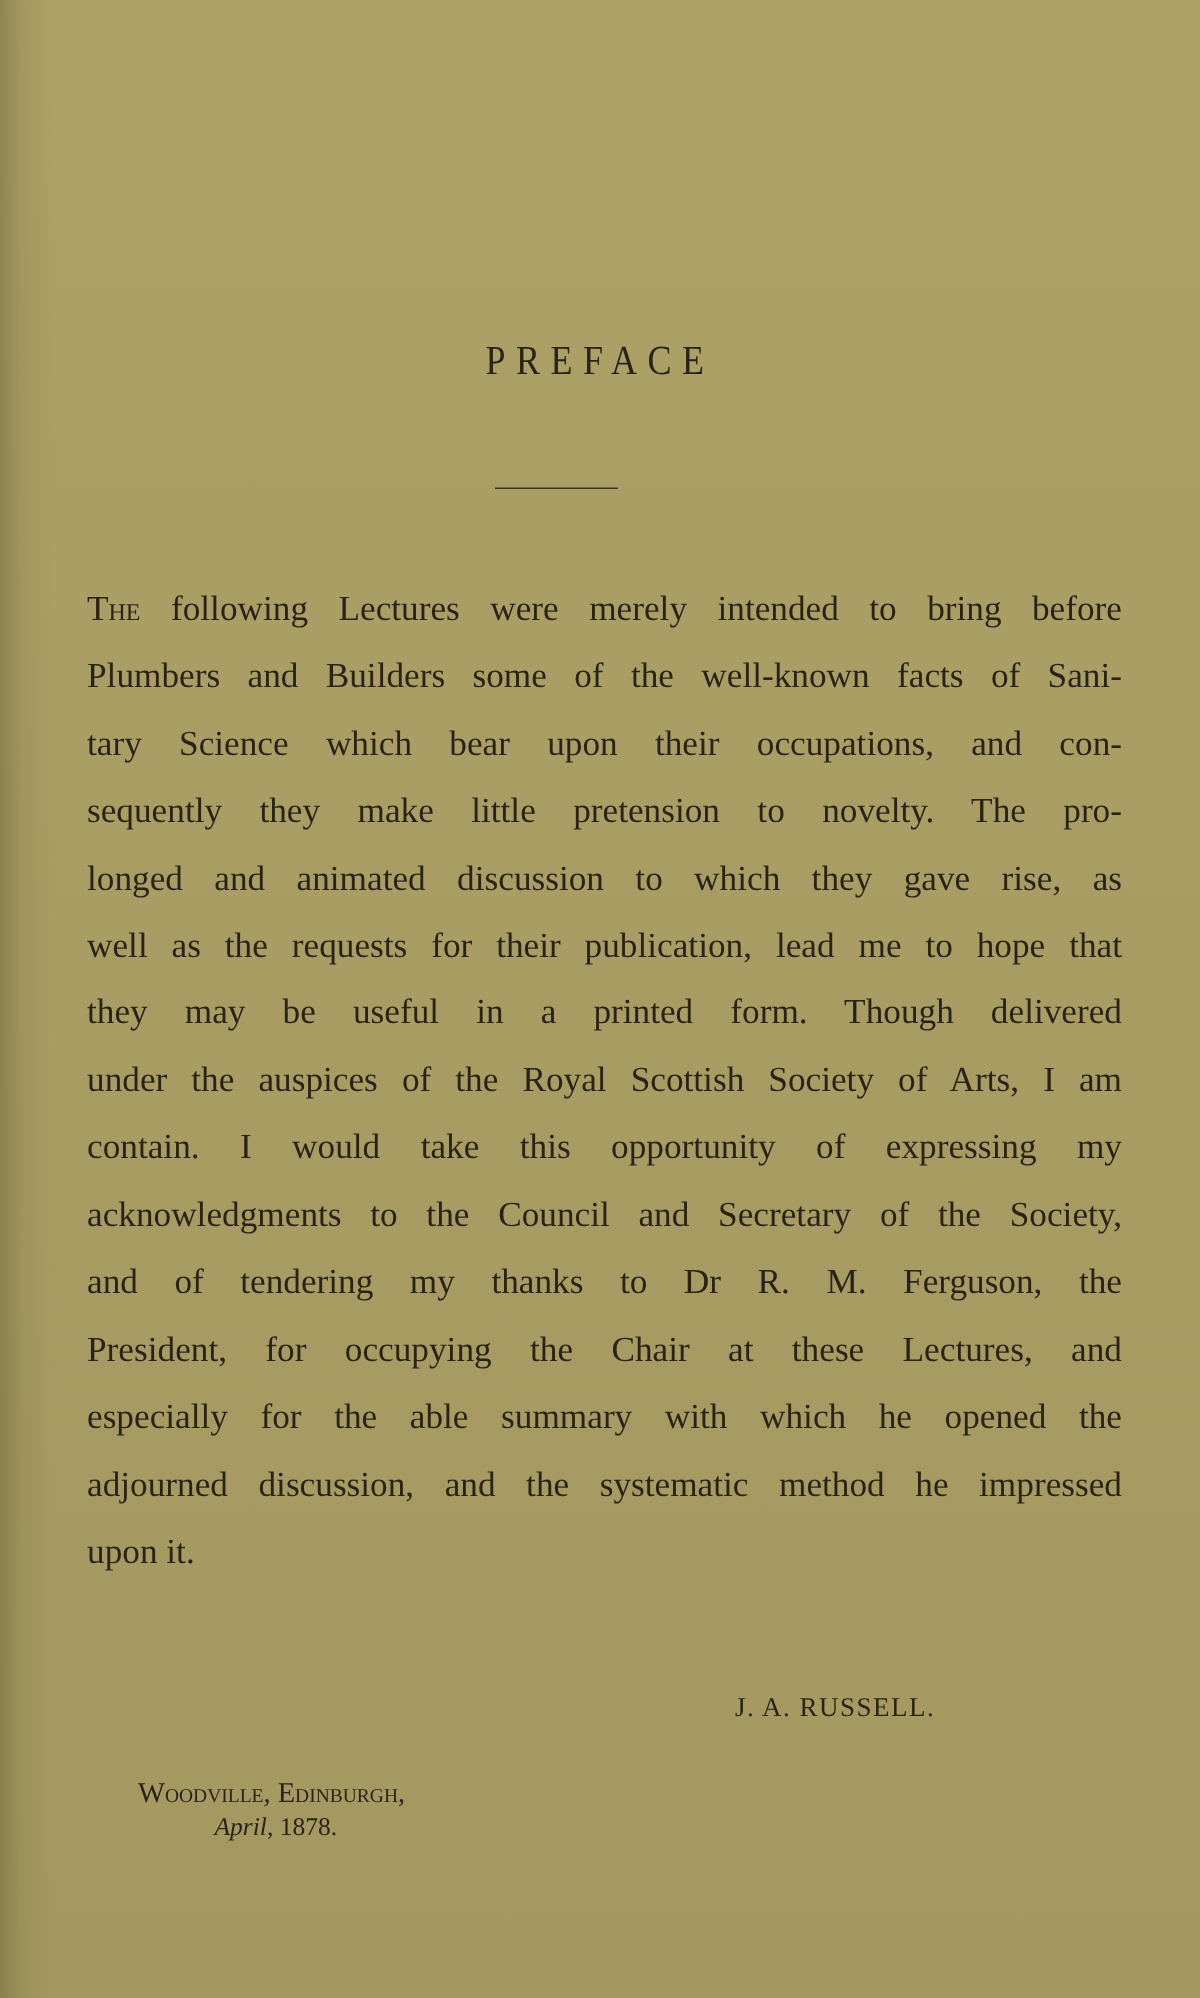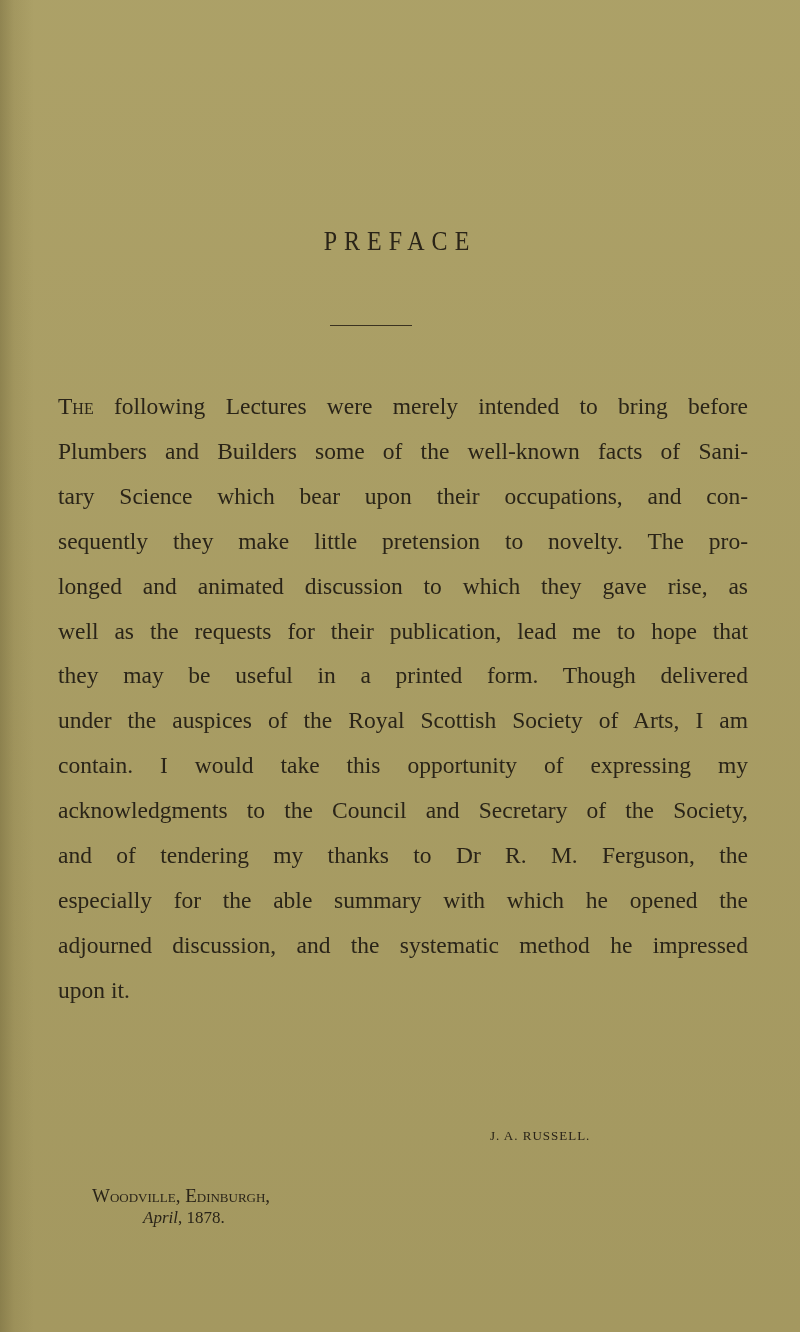--- a/index.html
+++ b/index.html
@@ -32,21 +32,21 @@
     font-size: 23.5px; line-height: 44.9px;
   }
   .line {
     display: block; white-space: nowrap;
     text-align: justify; text-align-last: justify;
   }
   .line.last { text-align-last: left; }
   .smallcaps { font-variant: small-caps; }
   .signature {
     position: absolute; left: 490px; top: 1128px;
-    font-size: 13px; letter-spacing: 1px;
+    font-size: 18px; letter-spacing: 1px;
   }
   .place {
     position: absolute; left: 92px; top: 1185px;
     font-size: 19px; font-variant: small-caps;
   }
   .date {
     position: absolute; left: 143px; top: 1208px;
     font-size: 17px;
   }
   .date .month { font-style: italic; }
@@ -64,20 +64,21 @@
   <span class="line">Plumbers and Builders some of the well-known facts of Sani-</span>
   <span class="line">tary Science which bear upon their occupations, and con-</span>
   <span class="line">sequently they make little pretension to novelty.  The pro-</span>
   <span class="line">longed and animated discussion to which they gave rise, as</span>
   <span class="line">well as the requests for their publication, lead me to hope that</span>
   <span class="line">they may be useful in a printed form.  Though delivered</span>
   <span class="line">under the auspices of the Royal Scottish Society of Arts, I am</span>
   <span class="line">contain.  I would take this opportunity of expressing my</span>
   <span class="line">acknowledgments to the Council and Secretary of the Society,</span>
   <span class="line">and of tendering my thanks to Dr R. M. Ferguson, the</span>
+  <span class="line">President, for occupying the Chair at these Lectures, and</span>
   <span class="line">especially for the able summary with which he opened the</span>
   <span class="line">adjourned discussion, and the systematic method he impressed</span>
   <span class="line last">upon it.</span>
 </div>
 
 <div class="signature">J. A. RUSSELL.</div>
 
 <div class="place">Woodville, Edinburgh,</div>
 <div class="date"><span class="month">April</span><span>, 1878.</span></div>
 

